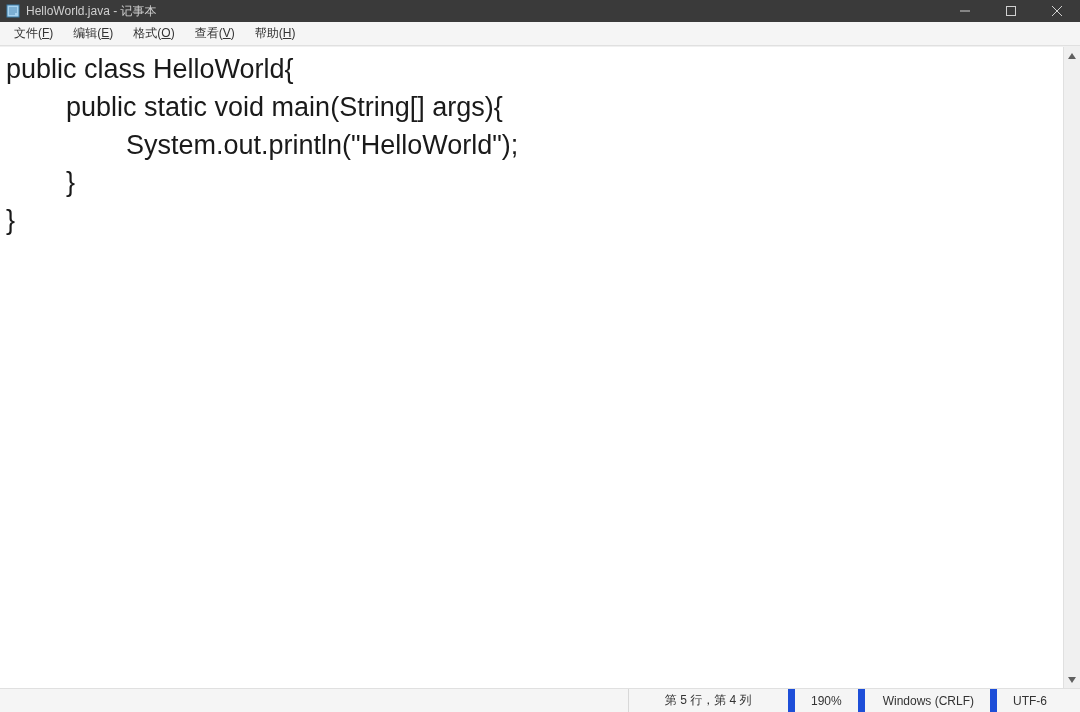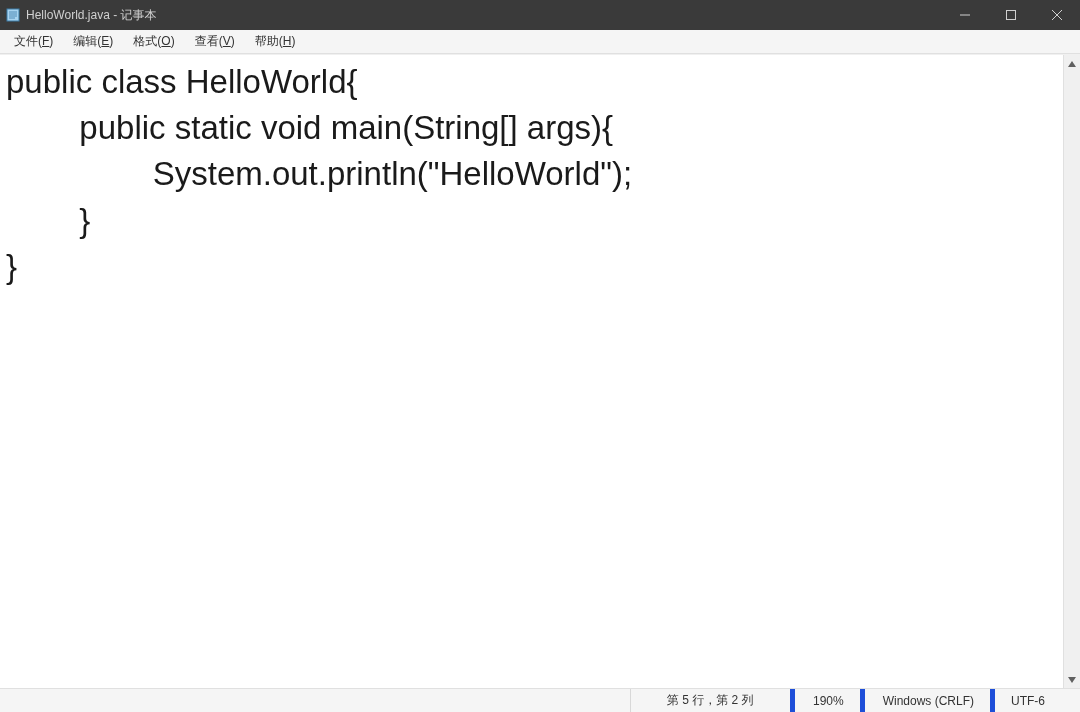--- a/index.html
+++ b/index.html
@@ -10,21 +10,21 @@
     body {
       font-family: "Microsoft YaHei", sans-serif;
       width: 1080px;
       height: 712px;
       display: flex;
       flex-direction: column;
       overflow: hidden;
       background: #ffffff;
     }
     .titlebar {
-      height: 30px;
+      height: 22px;
       background: #3a3a3a;
       color: #d0d0d0;
       display: flex;
       align-items: center;
       padding-left: 6px;
       font-size: 12px;
     }
     .titlebar-icon {
       width: 14px;
       height: 14px;
@@ -77,21 +77,21 @@
     .editor-wrapper {
       flex: 1;
       display: flex;
       position: relative;
       border-top: 1px solid #f0f0f0;
     }
     .editor {
       flex: 1;
       padding: 4px 6px;
       font-family: "Microsoft YaHei", "Segoe UI", sans-serif;
-      font-size: 33px;
+      font-size: 27px;
       line-height: 1.4;
       color: #1a1a1a;
       white-space: pre;
       overflow: auto;
       outline: none;
       border: none;
       resize: none;
       tab-size: 8;
     }
     .scrollbar-v {
@@ -124,21 +124,21 @@
       color: #333;
     }
     .status-spacer {
       flex: 1;
     }
     .status-cell {
       height: 100%;
       display: flex;
       align-items: center;
       padding: 0 16px;
-      border-left: 5px solid #1d4ed8;
+      border-left: 7px solid #1d4ed8;
     }
     .status-cell.first {
       border-left: 1px solid #d8d8d8;
       min-width: 160px;
       justify-content: center;
     }
     .status-cell.zoom {
       min-width: 70px;
       justify-content: flex-end;
     }
@@ -209,17 +209,17 @@
     <div class="scroll-arrow">
       <svg width="8" height="6" viewBox="0 0 8 6">
           <polygon points="0,0 8,0 4,6"></polygon>
         </svg>
     </div>
   </div>
 </div>
 
 <div class="statusbar">
   <div class="status-spacer"></div>
-  <div class="status-cell first">第 5 行，第 2 列</div>
+  <div class="status-cell first">第 5 行，第 4 列</div>
   <div class="status-cell zoom">190%</div>
   <div class="status-cell crlf">Windows (CRLF)</div>
   <div class="status-cell enc">UTF-6</div>
 </div>
 
 </body></html>

